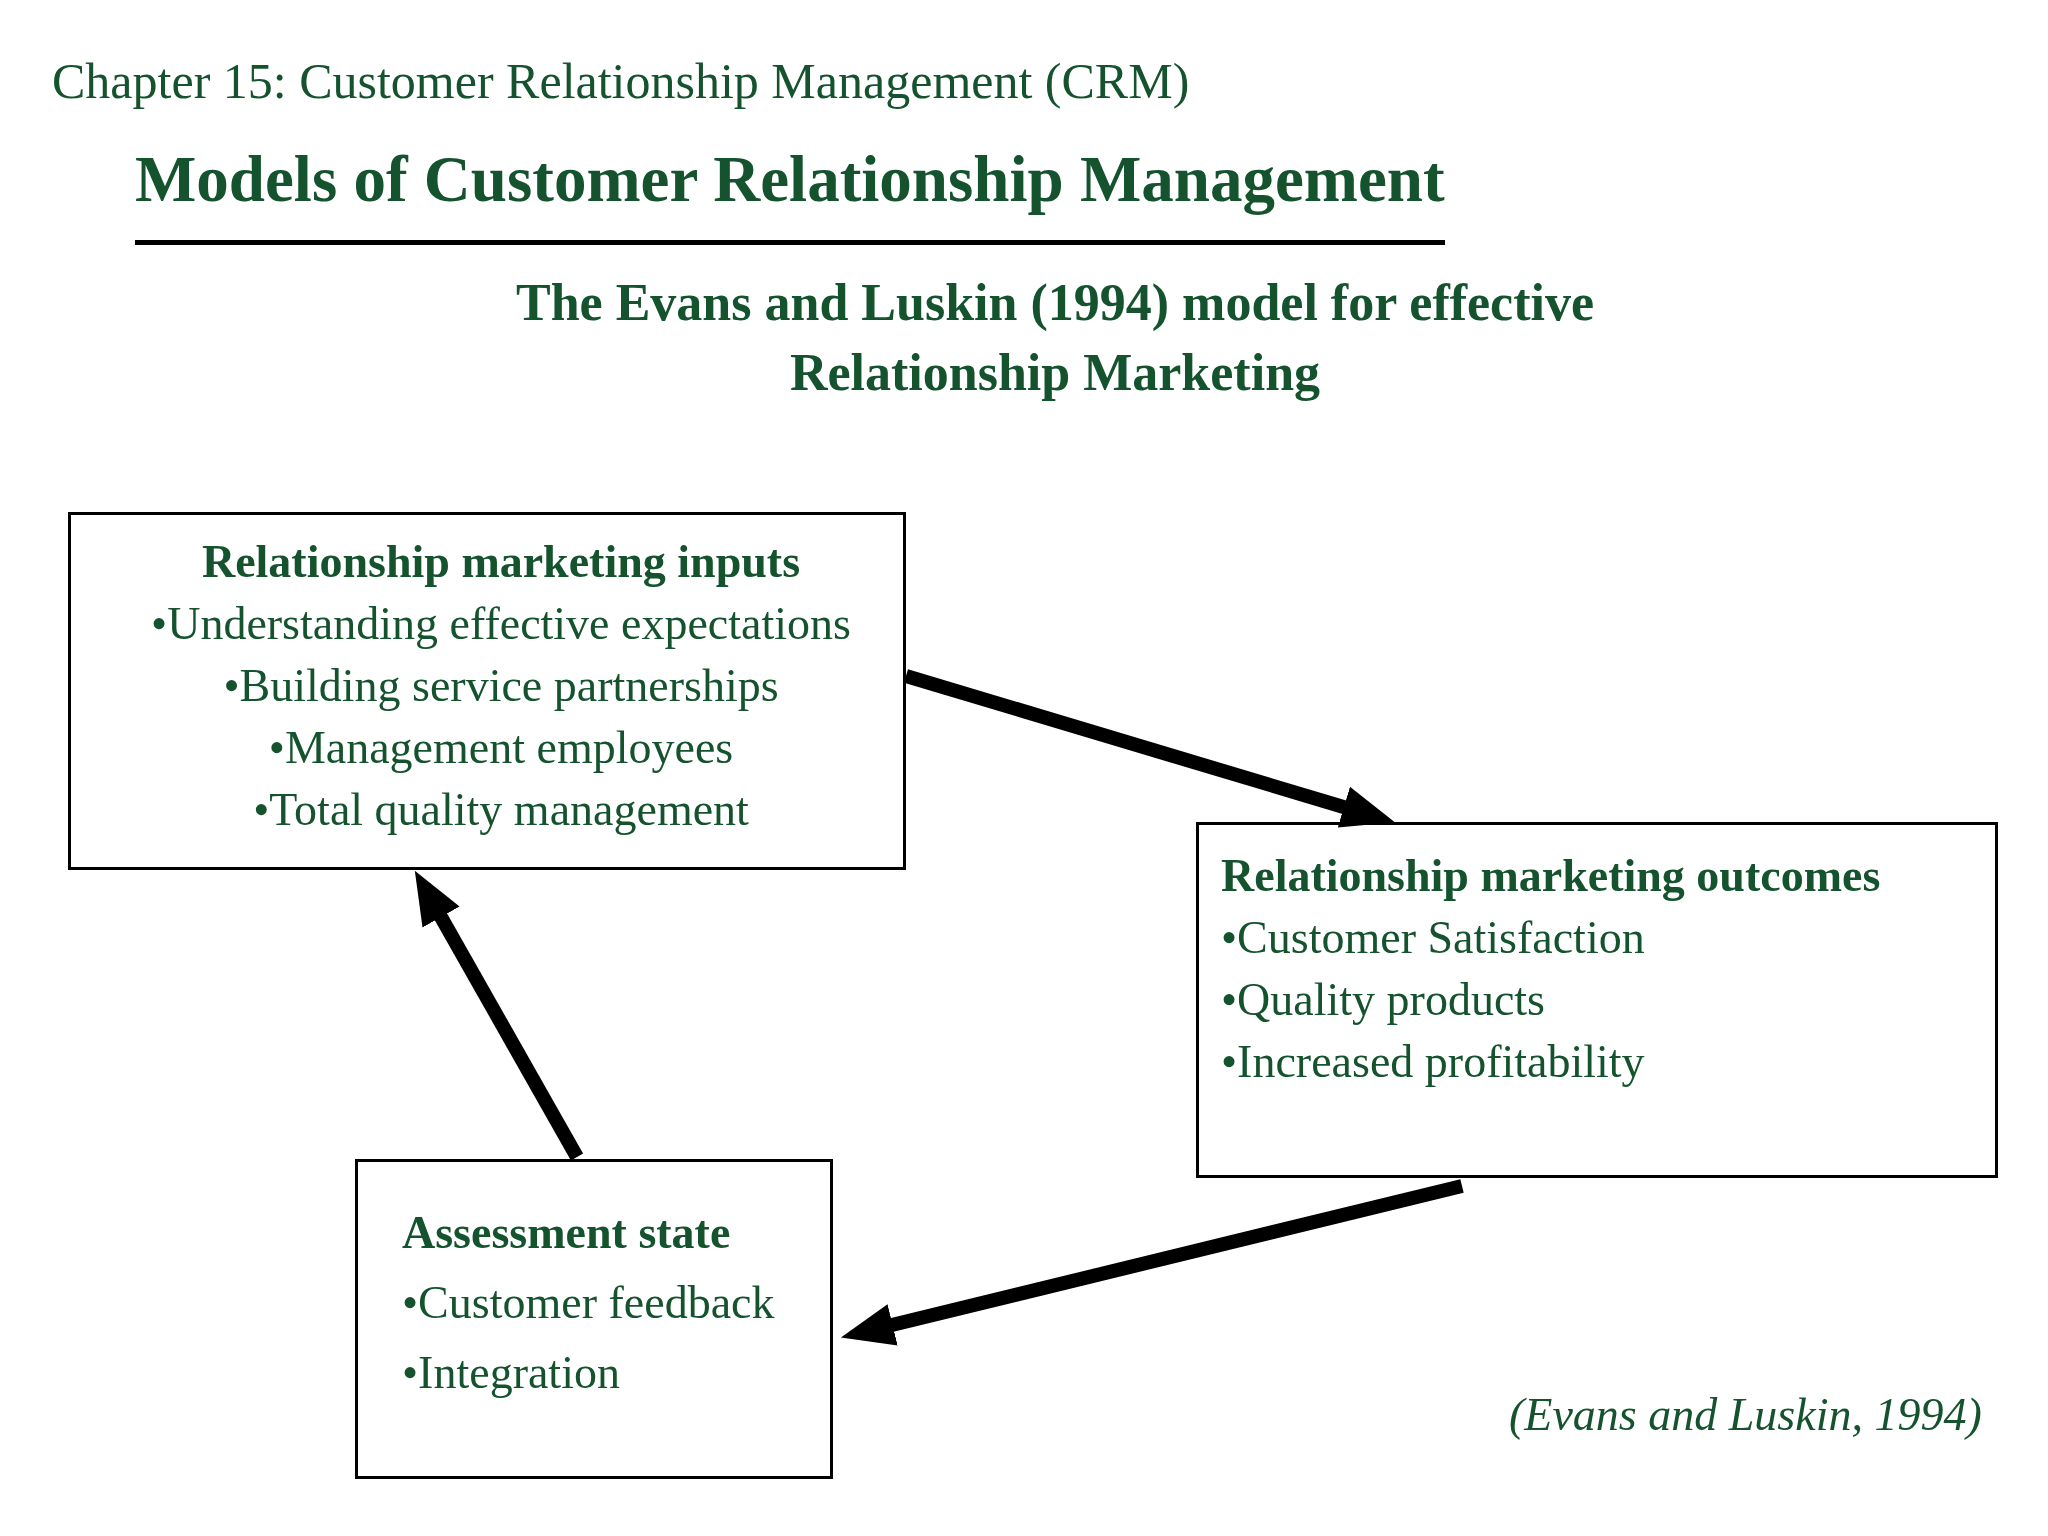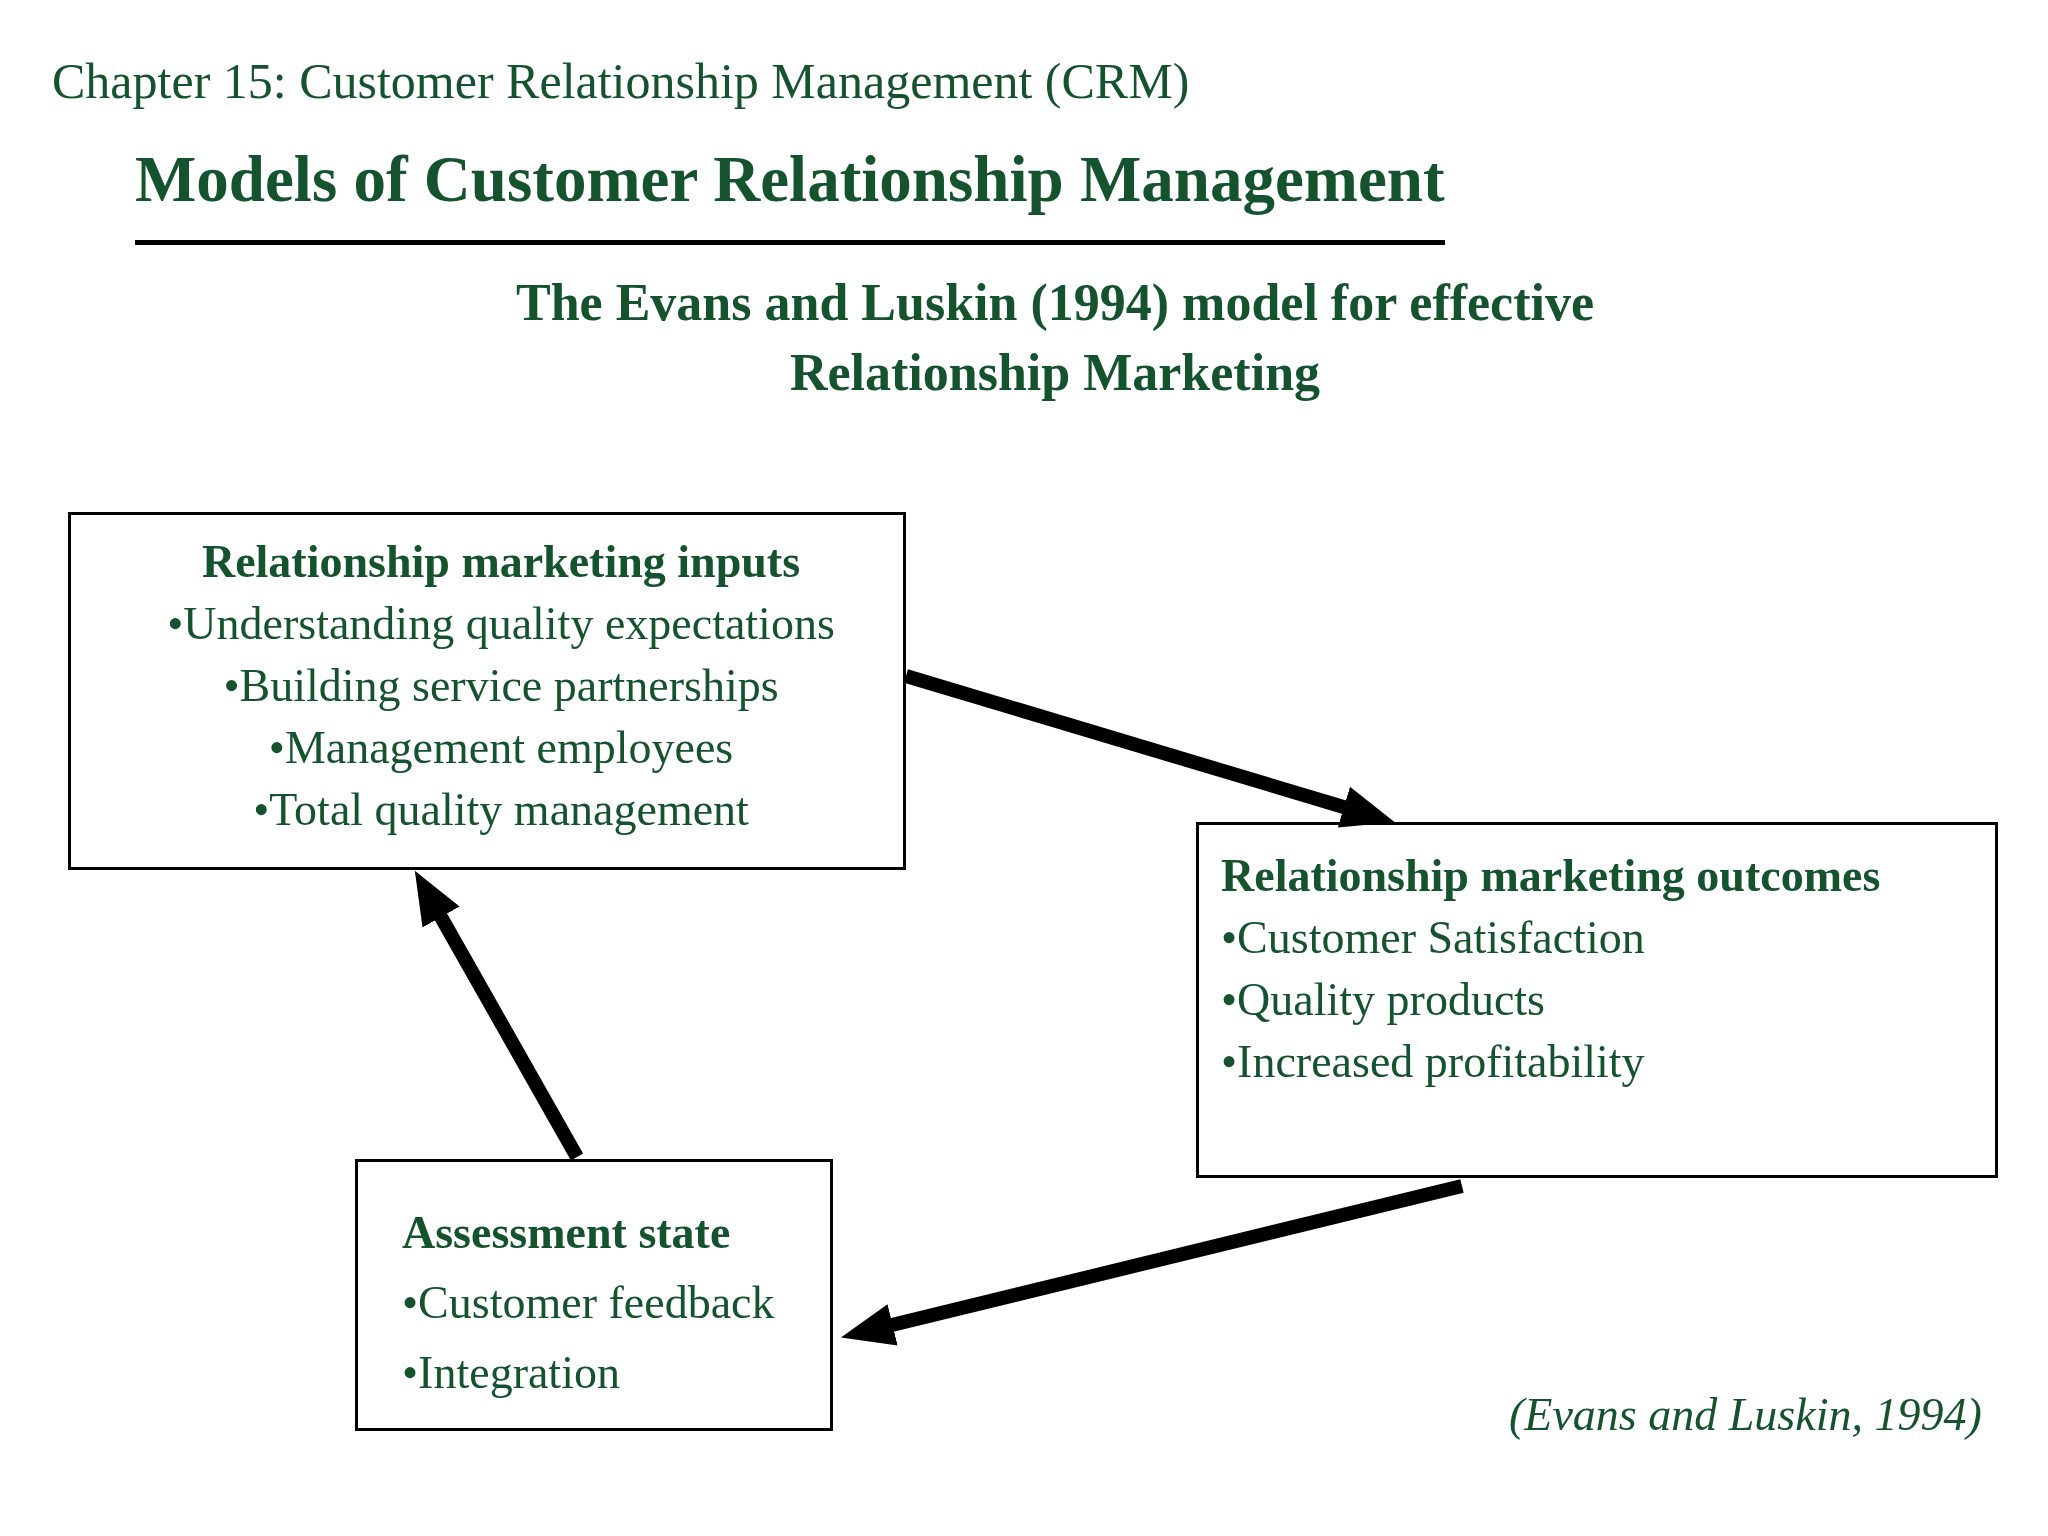--- a/index.html
+++ b/index.html
@@ -67,21 +67,21 @@
     left: 1196px;
     top: 822px;
     width: 802px;
     height: 356px;
     padding: 20px 4px 12px 22px;
   }
   .box-assessment {
     left: 355px;
     top: 1159px;
     width: 478px;
-    height: 272px;
+    height: 320px;
     padding: 36px 4px 0 44px;
     line-height: 70px;
     font-family: Liberation Serif, serif;
   }
   .box-title {
     font-weight: bold;
     white-space: nowrap;
   }
   .bullet-line {
     white-space: nowrap;
@@ -113,21 +113,21 @@
     <span class="underline">Models of Customer Relationship Management</span>
   </div>
 
   <div class="subtitle">
     <div>The Evans and Luskin (1994) model for effective</div>
     <div>Relationship Marketing</div>
   </div>
 
   <div class="box box-inputs">
     <div class="box-title">Relationship marketing inputs</div>
-    <div class="bullet-line"><span>•</span><span>Understanding quality expectations</span></div>
+    <div class="bullet-line"><span>•</span><span>Understanding effective expectations</span></div>
     <div class="bullet-line"><span>•</span><span>Building service partnerships</span></div>
     <div class="bullet-line"><span>•</span><span>Management employees</span></div>
     <div class="bullet-line"><span>•</span><span>Total quality management</span></div>
   </div>
 
   <div class="box box-outcomes">
     <div class="box-title">Relationship marketing outcomes</div>
     <div class="bullet-line"><span>•</span><span>Customer Satisfaction</span></div>
     <div class="bullet-line"><span>•</span><span>Quality products</span></div>
     <div class="bullet-line"><span>•</span><span>Increased profitability</span></div>

